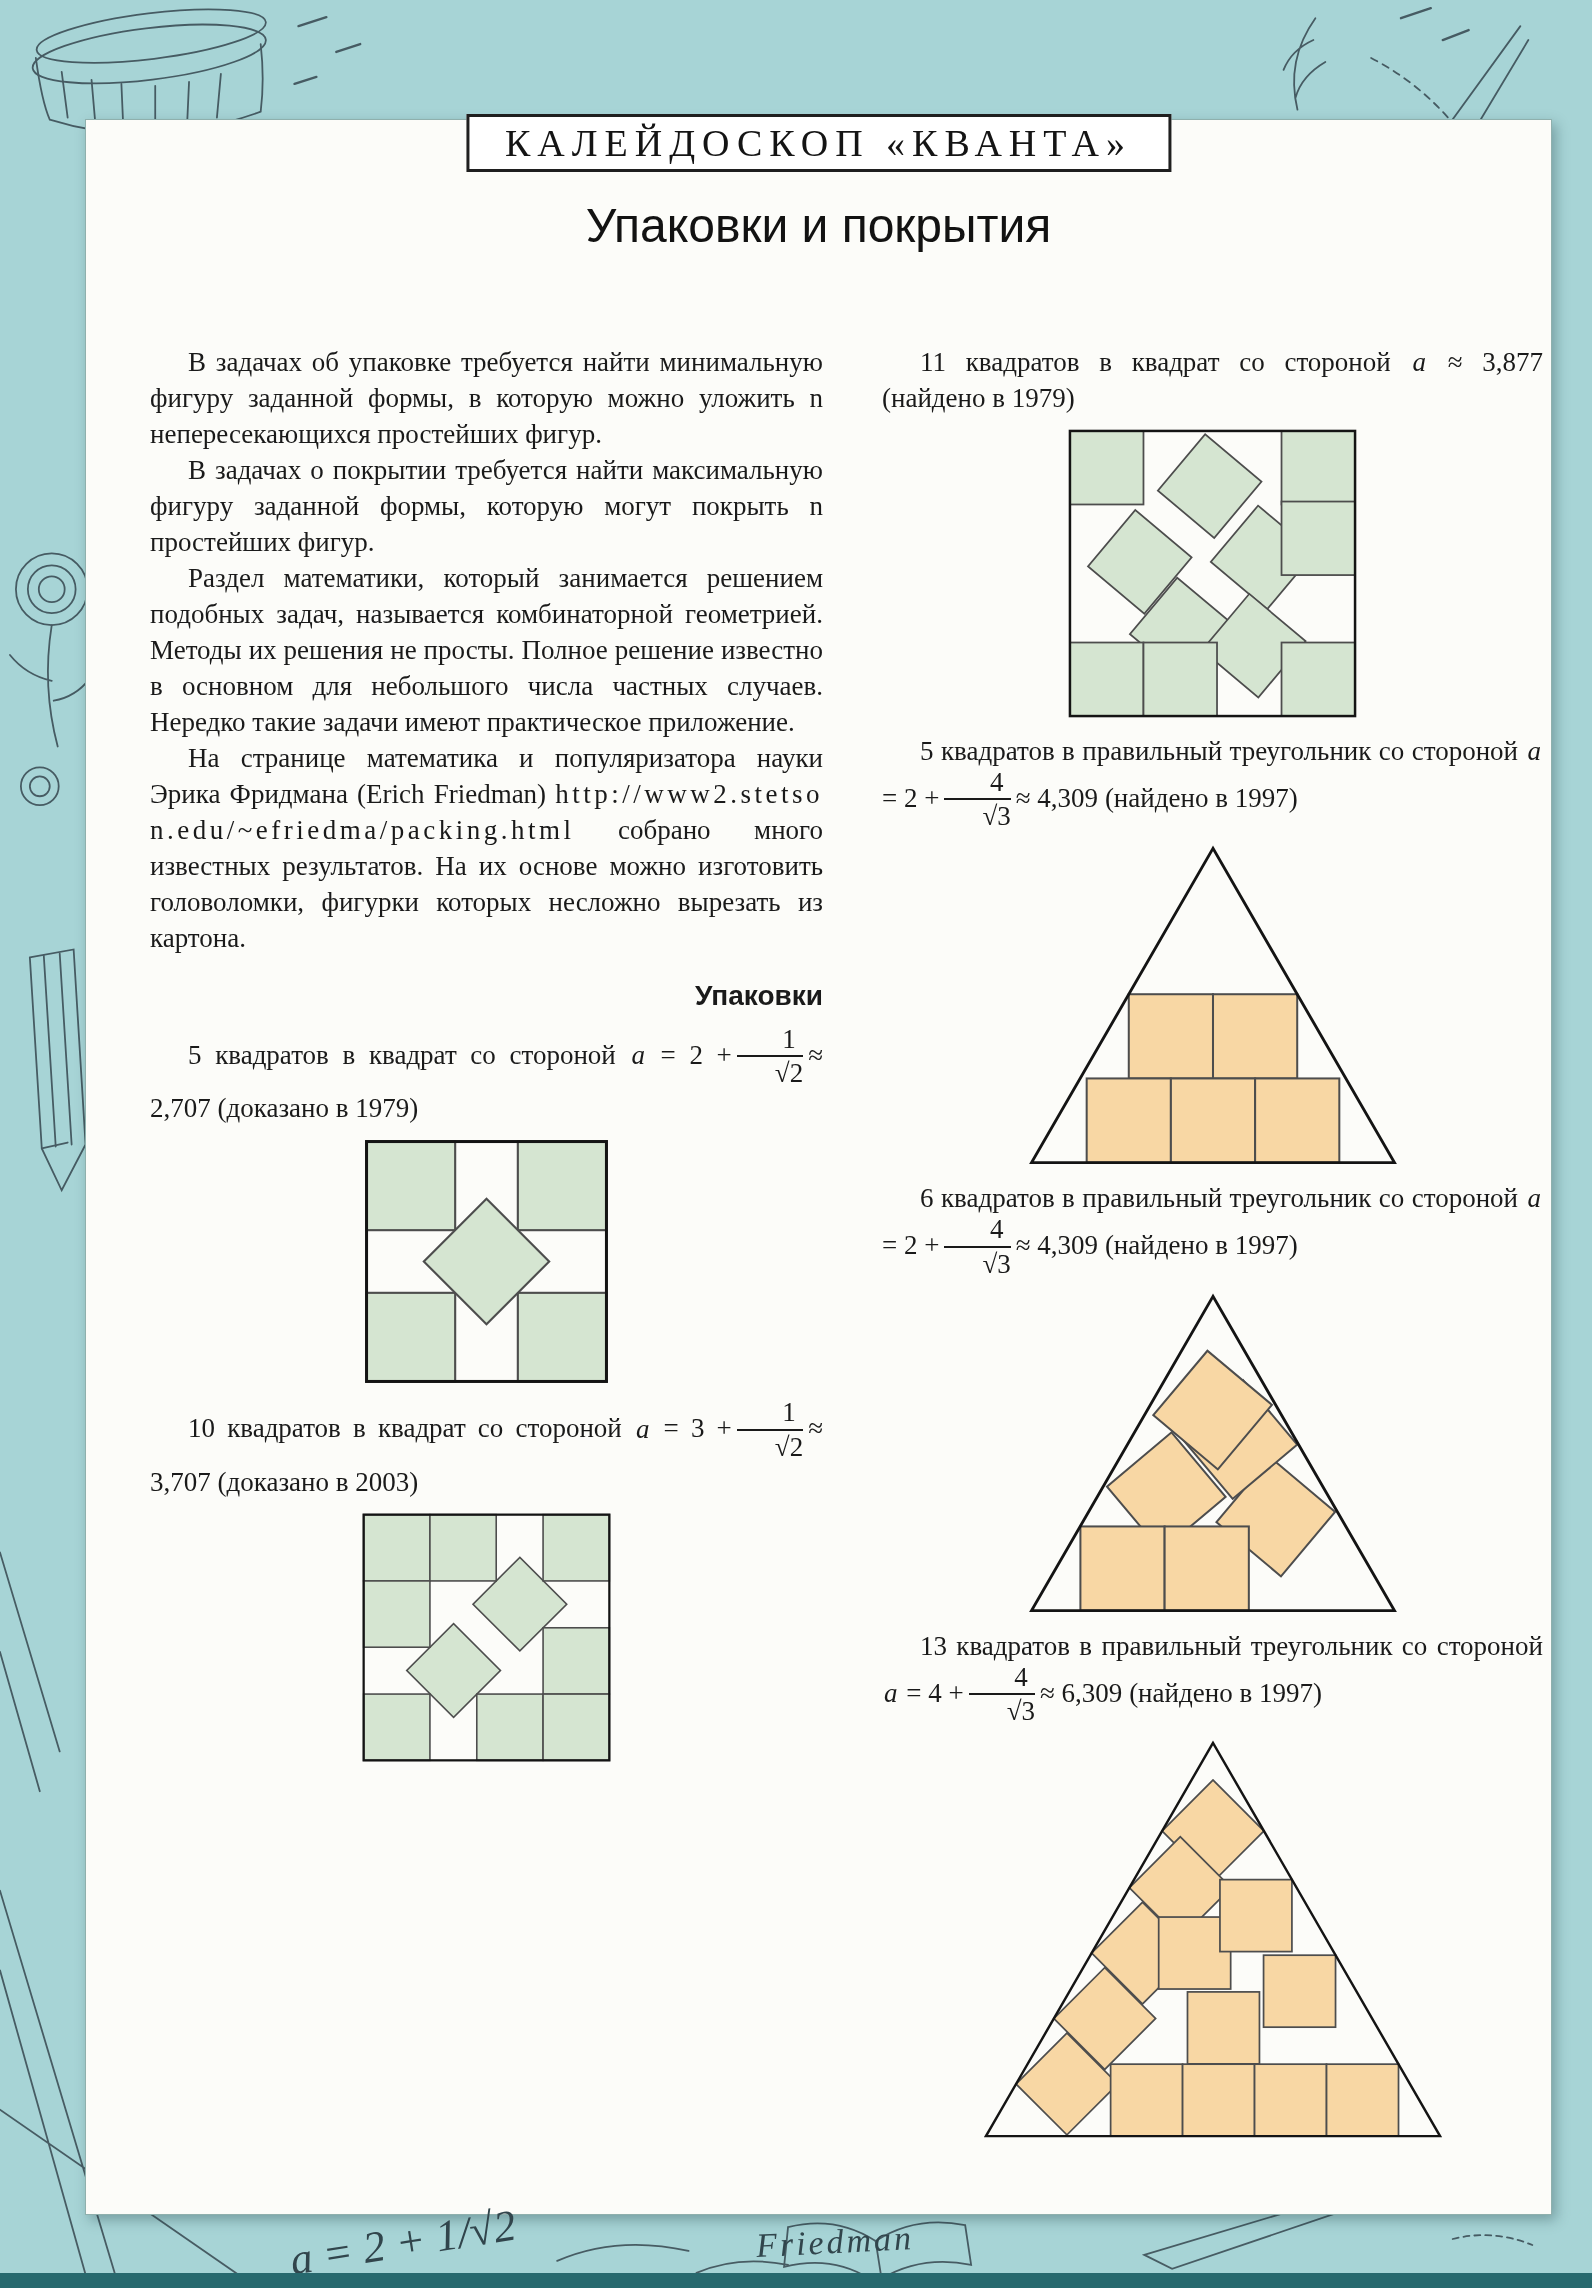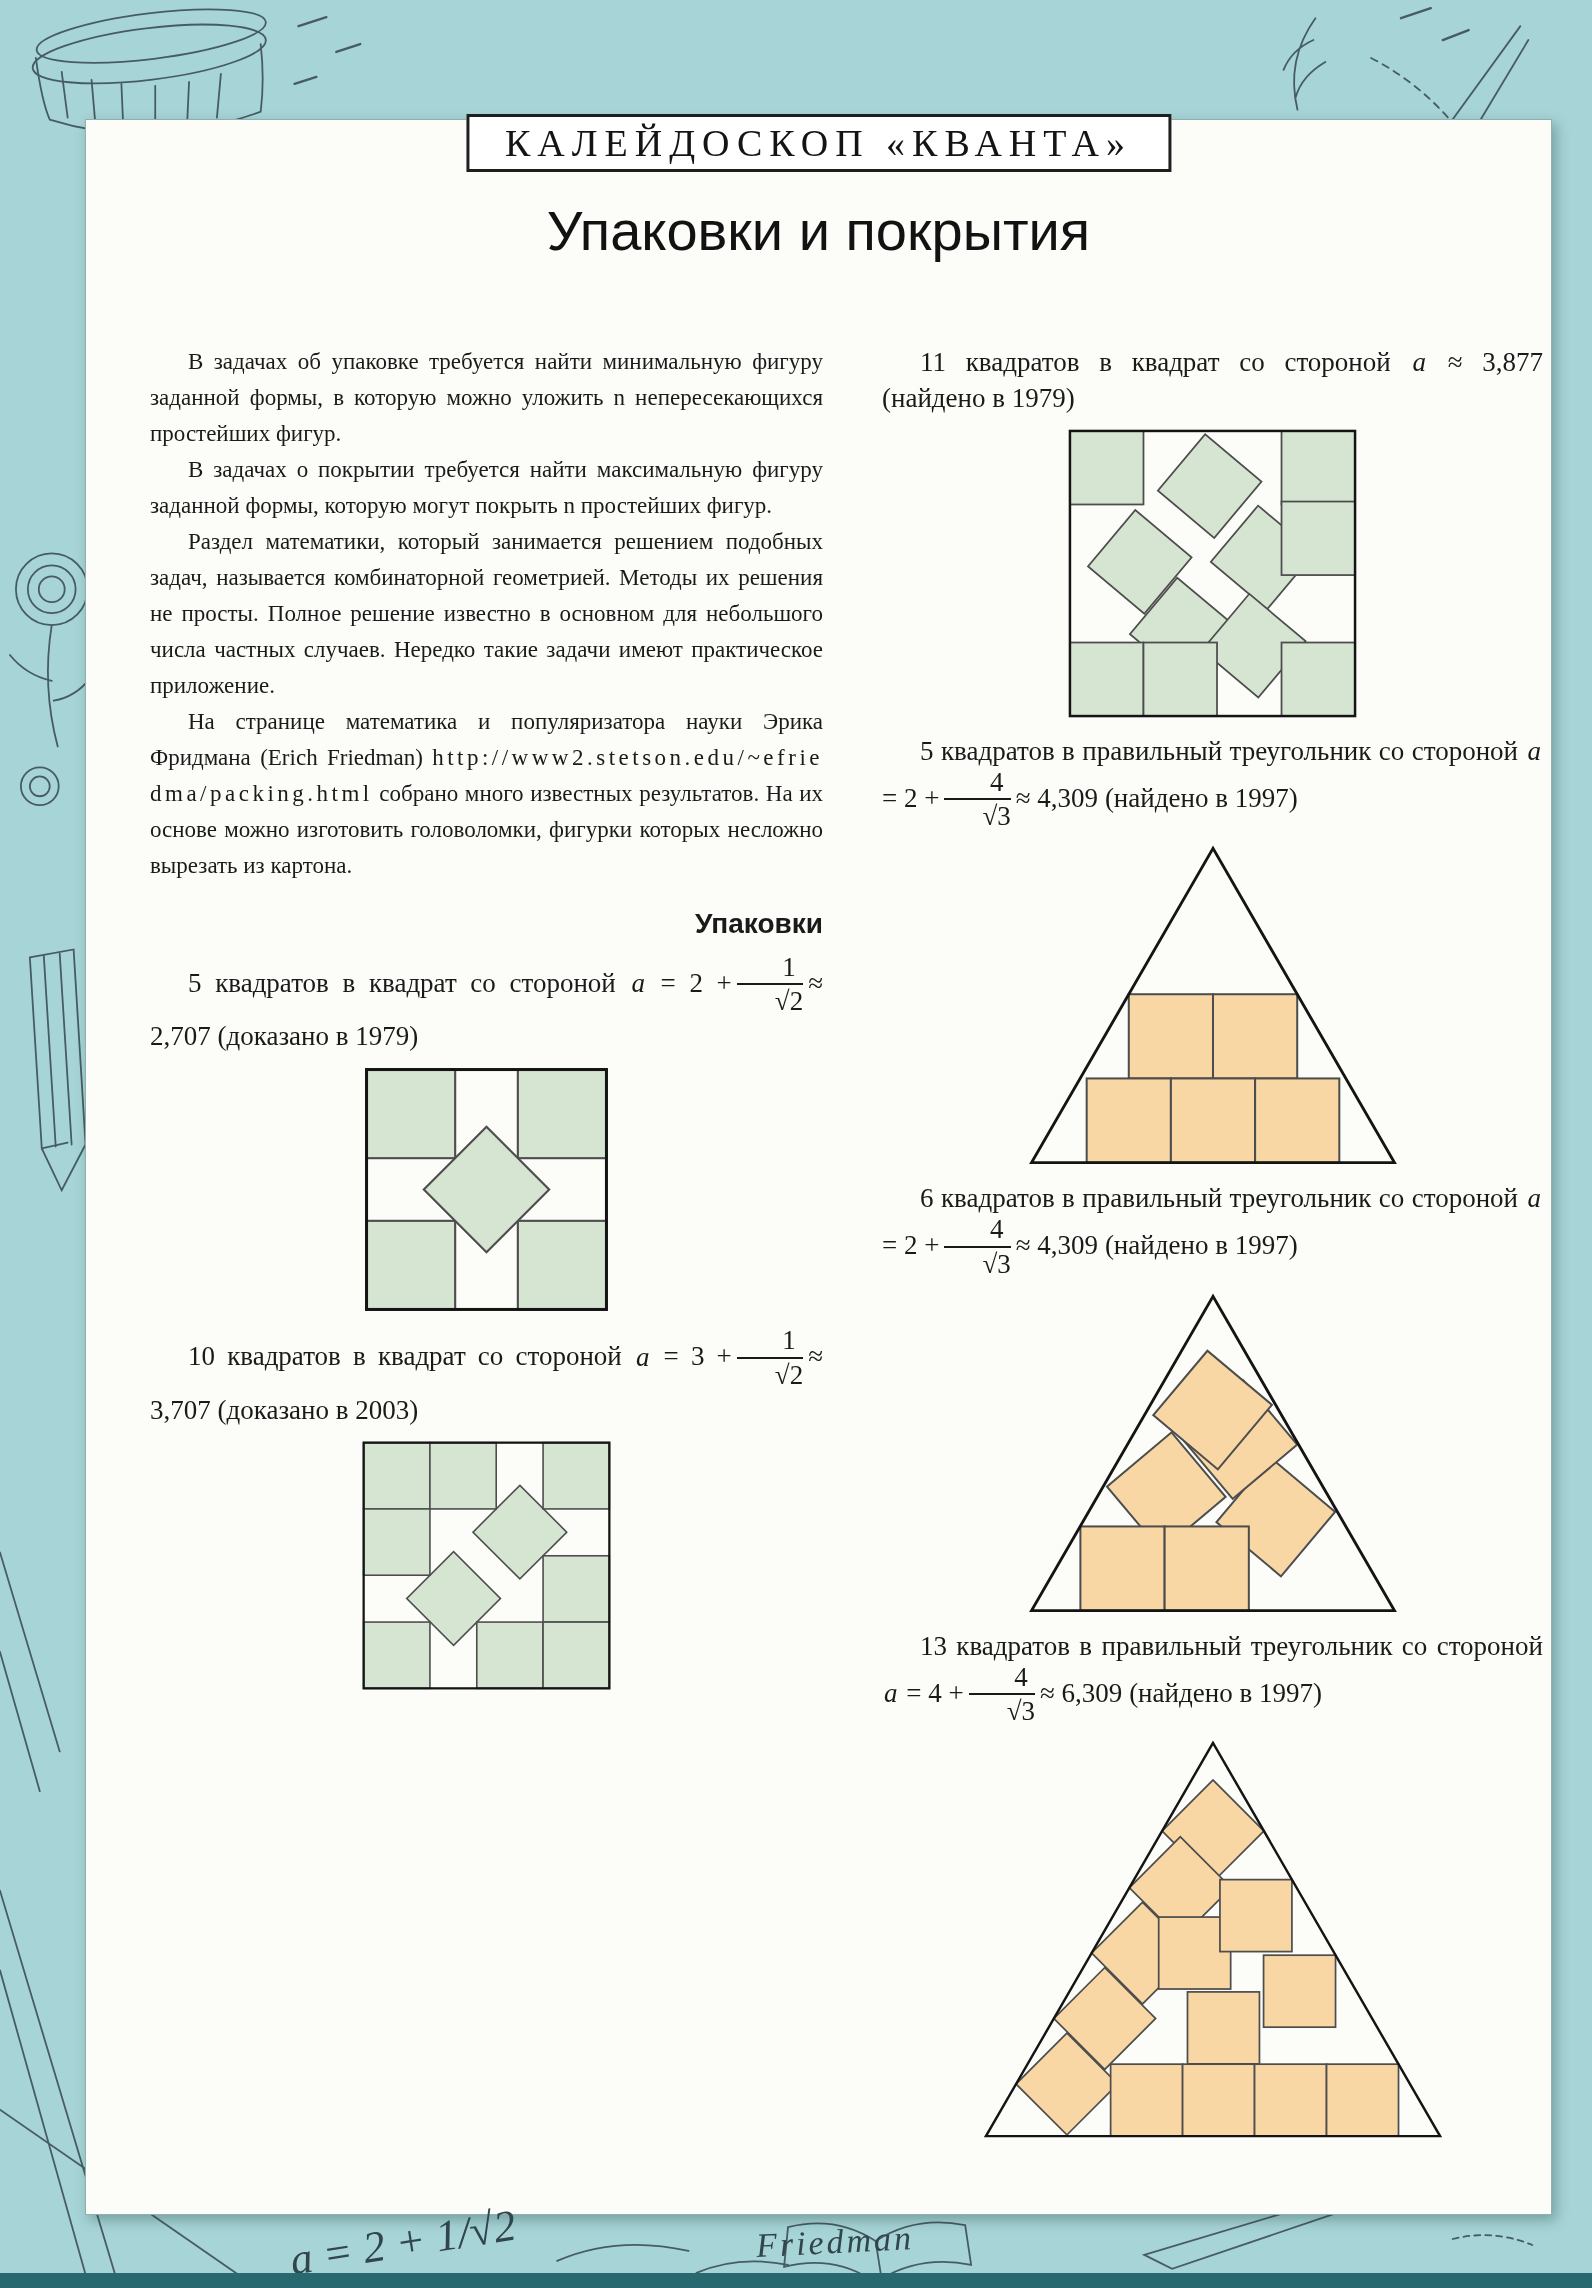--- a/index.html
+++ b/index.html
@@ -17,27 +17,27 @@
   }
   .banner{
     position:absolute;top:-6px;left:50%;transform:translateX(-50%);
     background:#ffffff;border:3px solid #1f1f1f;
     height:52px;line-height:52px;padding:0 36px;white-space:nowrap;
     font-family:"Liberation Serif",serif;font-size:38px;letter-spacing:7px;color:#141414;
   }
   .page-title{
     margin:78px 0 0 0;text-align:center;
     font-family:"Liberation Sans",sans-serif;font-weight:400;
-    font-size:56px;color:#121212;letter-spacing:0;
+    font-size:48px;color:#121212;letter-spacing:0;
   }
   .col{position:absolute;top:224px;z-index:2}
   .col-left{left:64px;width:673px}
   .col-right{left:796px;width:661px}
   .col p{
-    margin:0;font-size:23px;line-height:36px;text-align:justify;text-indent:38px;
+    margin:0;font-size:27px;line-height:36px;text-align:justify;text-indent:38px;
   }
   .url{letter-spacing:3.5px;word-break:break-all}
   .sec-head{
     font-family:"Liberation Sans",sans-serif;font-weight:700;font-size:28px;
     text-align:right;margin:24px 0 14px 0;
   }
   .cap{
     font-size:27px;line-height:36px;text-align:justify;text-indent:38px;
   }
   .var{font-style:italic;font-family:"Liberation Serif",serif;padding:0 2px}

